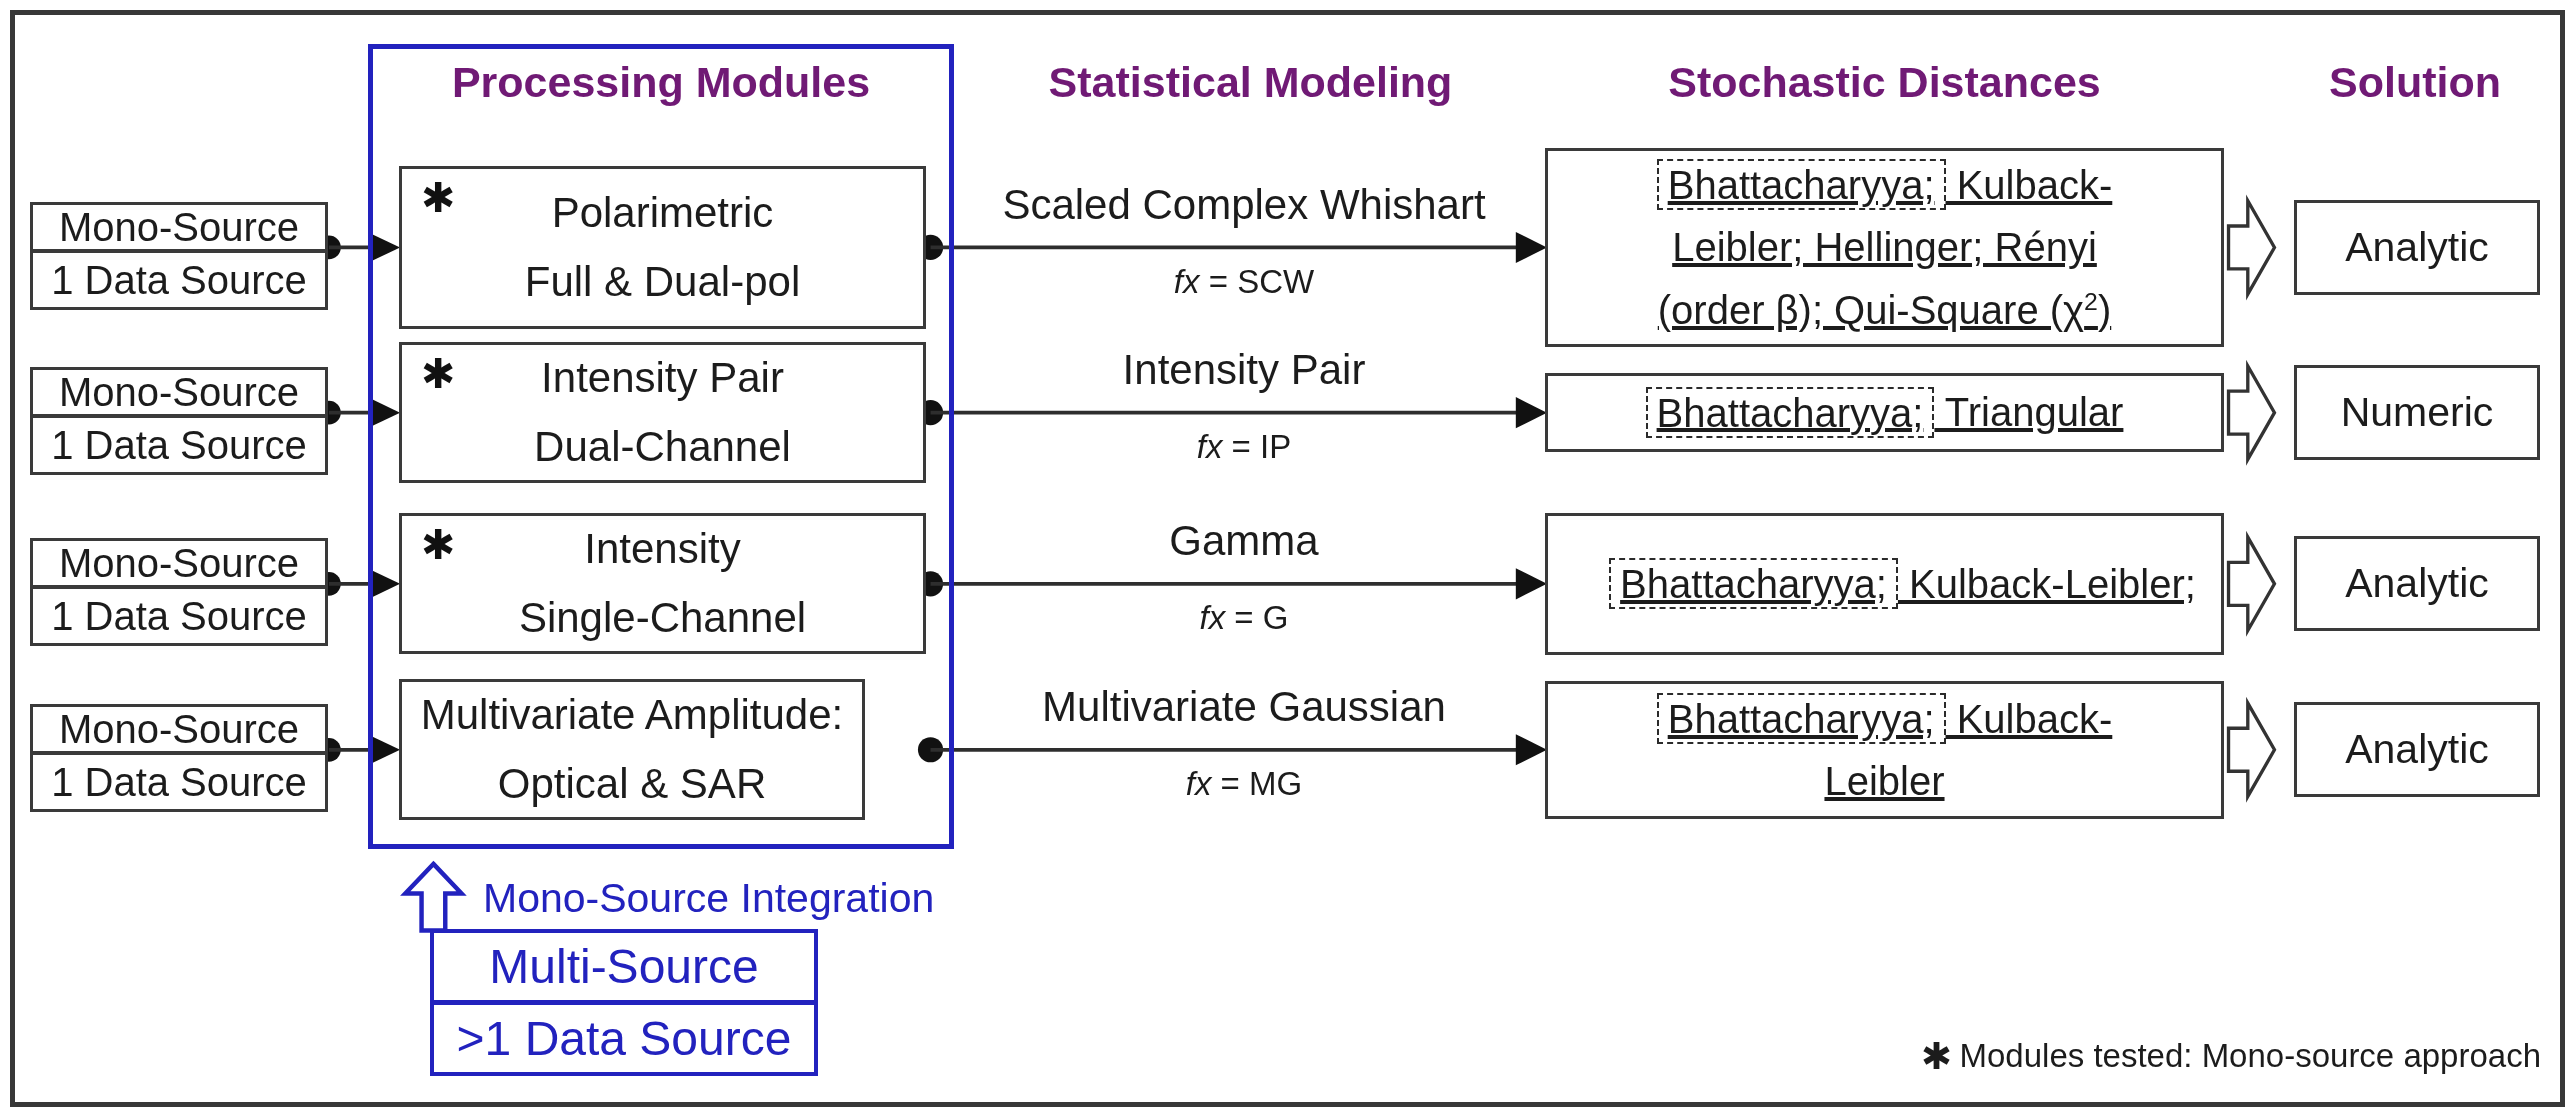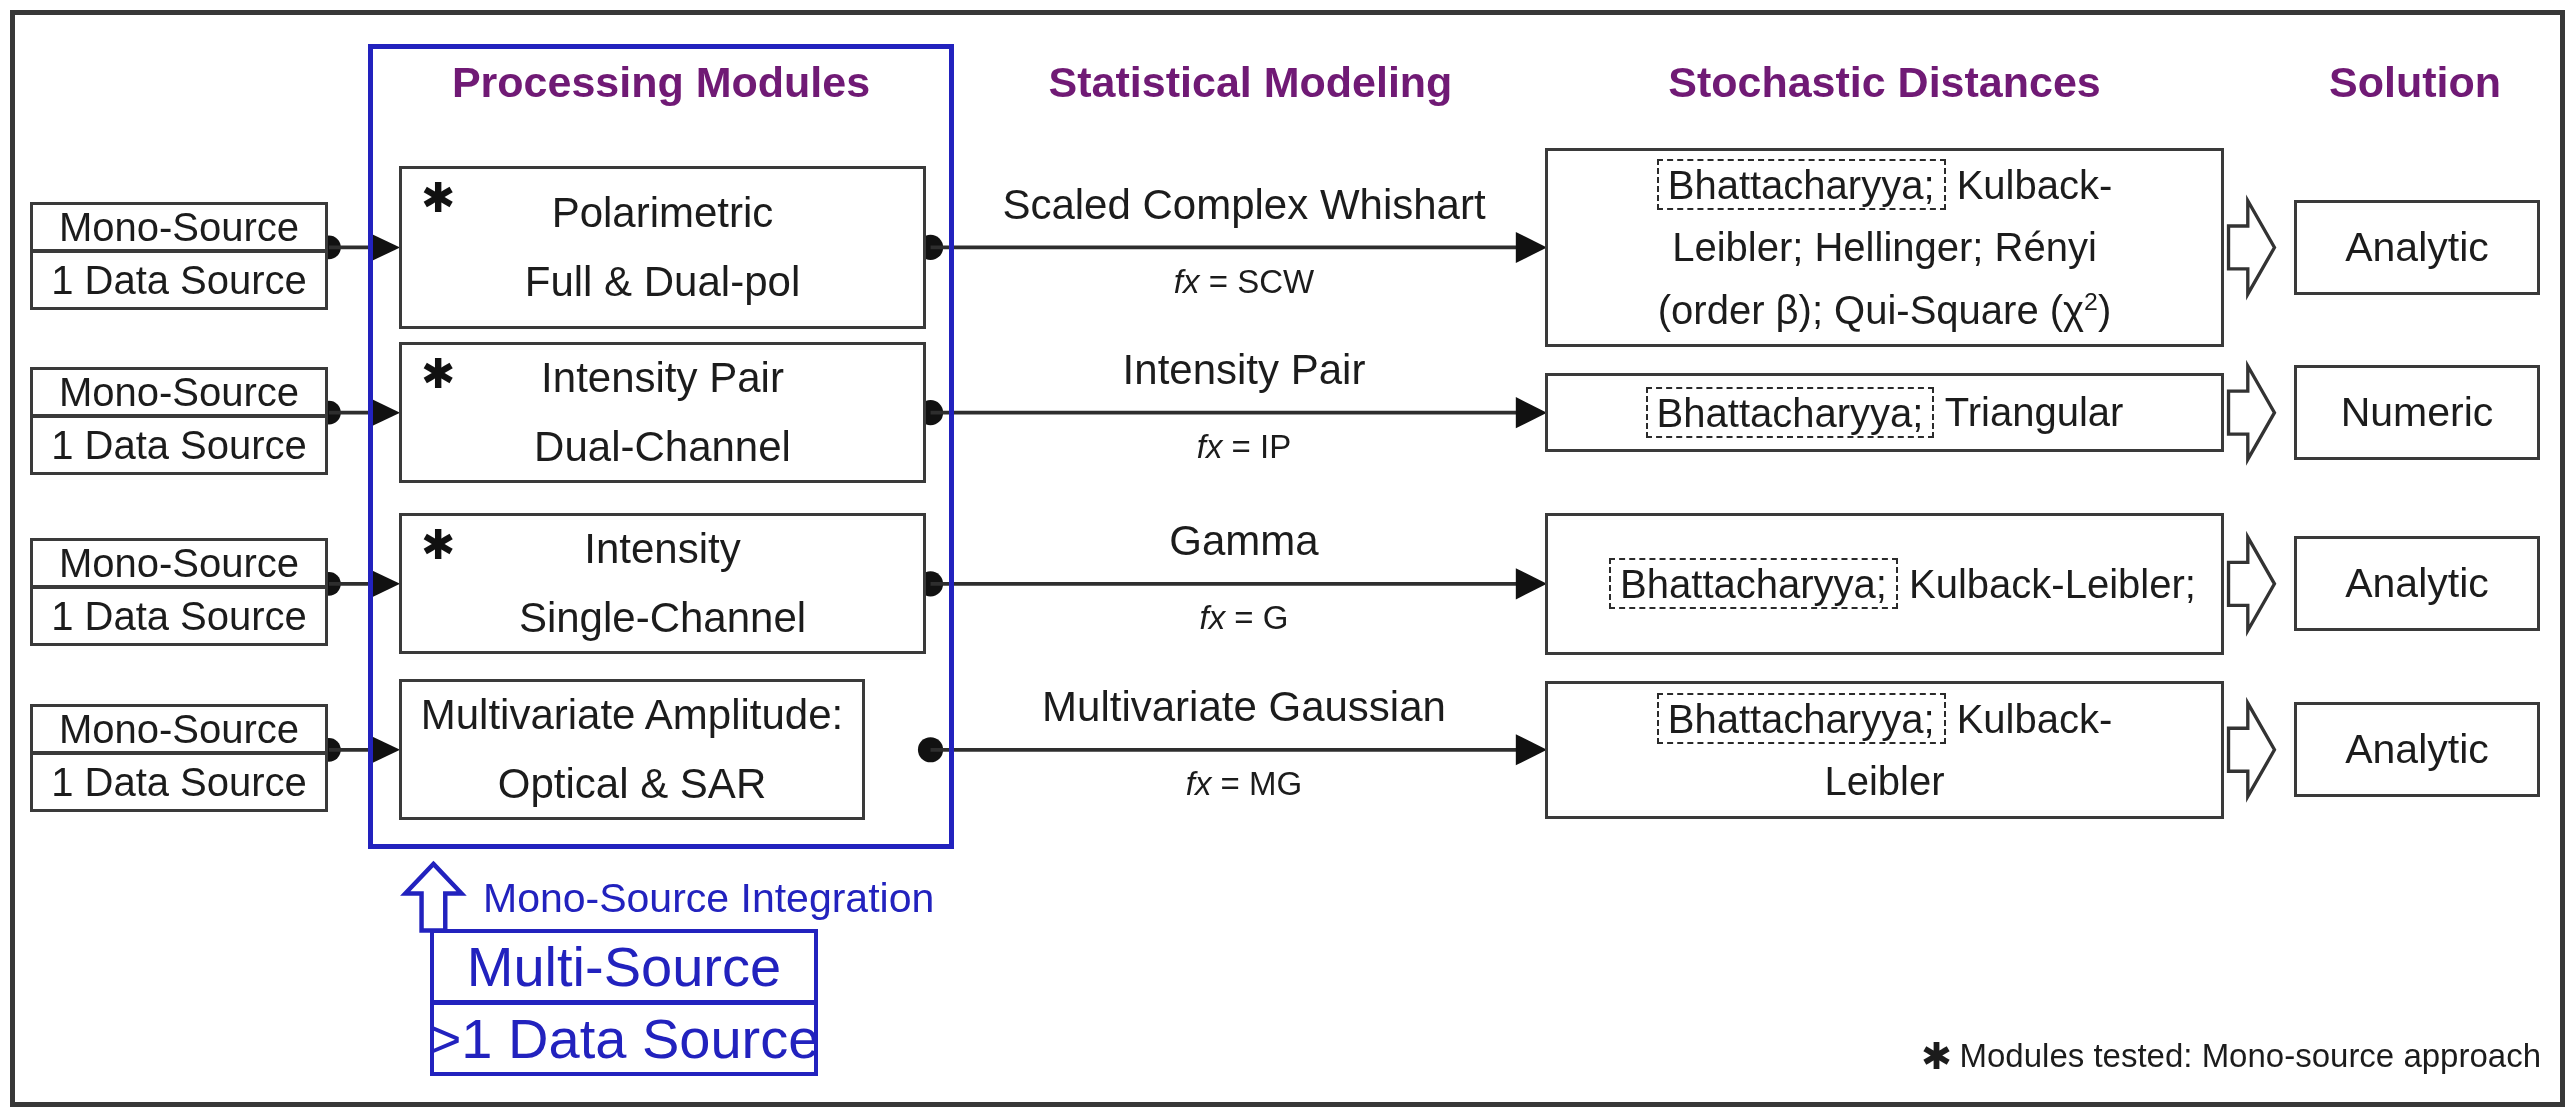--- a/index.html
+++ b/index.html
@@ -31,32 +31,32 @@
     font-size:42px;line-height:1.62;text-align:center;}
   .module-line{white-space:nowrap;}
   .module-mark{position:absolute;left:19px;top:9px;font-size:41px;line-height:1;color:#111;}
   
   .model-name{font-size:42px;text-align:center;white-space:nowrap;line-height:53px;}
   .fx-label{font-size:33px;text-align:center;white-space:nowrap;line-height:41px;}
   .fx-sym{font-style:italic;}
   
   .dist-box{display:flex;flex-direction:column;align-items:center;justify-content:center;
     font-size:40px;line-height:1.56;text-align:center;}
-  .dist-line{white-space:nowrap;}
+  .dist-line{white-space:nowrap;text-decoration:underline;}
   .tag{border:2.2px dashed #2b2b2b;padding:1.5px 9px;}
   .sup{font-size:0.62em;vertical-align:super;}
   
   .sol-box{display:flex;align-items:center;justify-content:center;
     font-size:41px;white-space:nowrap;}
   
   .blue-text{color:#2222be;}
   .integration{font-size:41px;line-height:56px;white-space:nowrap;}
   .multi-box{border:4.4px solid #2222be;display:flex;flex-direction:column;background:#fff;}
   .multi-cell{flex:1;display:flex;align-items:center;justify-content:center;
-    font-size:56px;white-space:nowrap;text-align:right;}
+    font-size:48px;white-space:nowrap;text-align:right;}
   .multi-div{height:4.4px;background:#2222be;flex:0 0 auto;}
   
   .footnote{font-size:33px;text-align:right;white-space:nowrap;line-height:44px;}
   .footnote .mark{font-size:37px;vertical-align:-1.5px;padding-right:7.4px;}
   svg{position:absolute;left:0;top:0;pointer-events:none;}
   svg line{stroke:#2e2e2e;stroke-width:5;}
   svg circle{fill:#111;}
   svg polygon{fill:#111;}
   svg .blockarrow{fill:#fff;stroke:#333;stroke-width:4.5;}
   svg .uparrow{fill:#fff;stroke:#2222be;stroke-width:6;}

